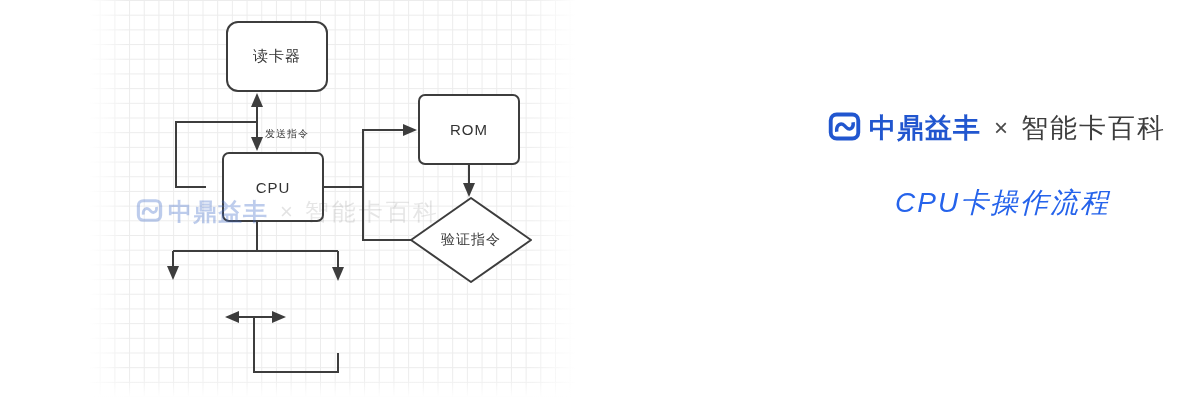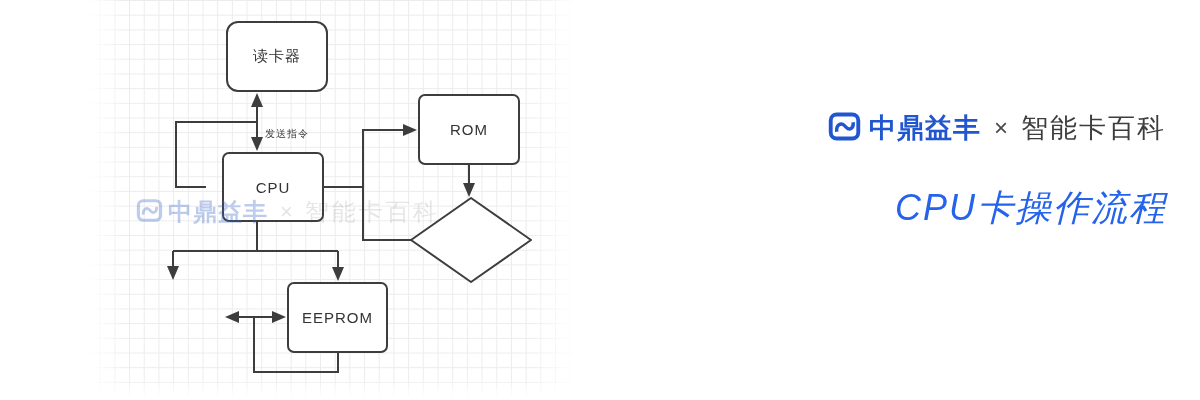--- a/index.html
+++ b/index.html
@@ -41,21 +41,21 @@
   .wm-brand{font-size:24px;font-weight:bold;color:rgba(62,105,200,0.34);letter-spacing:1px;}
   .wm-sep{font-size:22px;color:rgba(80,80,80,0.16);margin:0 12px;}
   .wm-partner{font-size:24px;color:rgba(80,80,80,0.14);letter-spacing:3px;}
 
   
   .brand-row{position:absolute;left:828px;top:110px;display:flex;align-items:center;}
   .brand-icon{color:#2156cf;margin-right:8px;}
   .brand-name{font-size:27px;font-weight:bold;color:#2156cf;letter-spacing:1px;}
   .brand-sep{font-size:24px;color:#4a4a4a;margin:0 13px;}
   .brand-partner{font-size:27px;color:#3d3d3d;letter-spacing:2px;}
-  .brand-title{position:absolute;left:895px;top:184px;font-size:36px;font-style:italic;
+  .brand-title{position:absolute;left:895px;top:184px;font-size:28px;font-style:italic;
     color:#2563eb;letter-spacing:2px;}
 </style>
 </head>
 <body>
 
 <div class="canvas">
   <div class="grid-layer"></div>
   <div class="grid-fade-left"></div>
   <div class="grid-fade-right"></div>
   <div class="grid-fade-bottom"></div>
@@ -105,24 +105,22 @@
 
   <div class="node rounded" style="left:206px;top:21px;width:98px;height:67px;">
     <span>读卡器</span>
   </div>
   <div class="node" style="left:206px;top:152px;width:98px;height:66px;margin-left:16px;">
     <span>CPU</span>
   </div>
   <div class="node" style="left:418px;top:94px;width:98px;height:67px;">
     <span>ROM</span>
   </div>
-  <div class="node" style="left:287px;top:282px;width:97px;height:67px;">
-    <span>EEPROM</span>
-  </div>
 
+  <div class="diamond-label">验证指令</div>
 
   <div class="edge-label" style="left:265px;top:127px;">发送指令</div>
 
   <div class="watermark">
     <span class="wm-icon">
       <svg width="27" height="25" viewBox="0 0 38 36" fill="none">
         <rect x="3" y="4" width="32" height="28" rx="7" stroke="currentColor" stroke-width="4.5"></rect>
         <path d="M10,24 C9,16 15,13 19,17 L21,19 C25,23 30,20 29,13" stroke="currentColor" stroke-width="4" fill="none"></path>
       </svg>
     </span>

